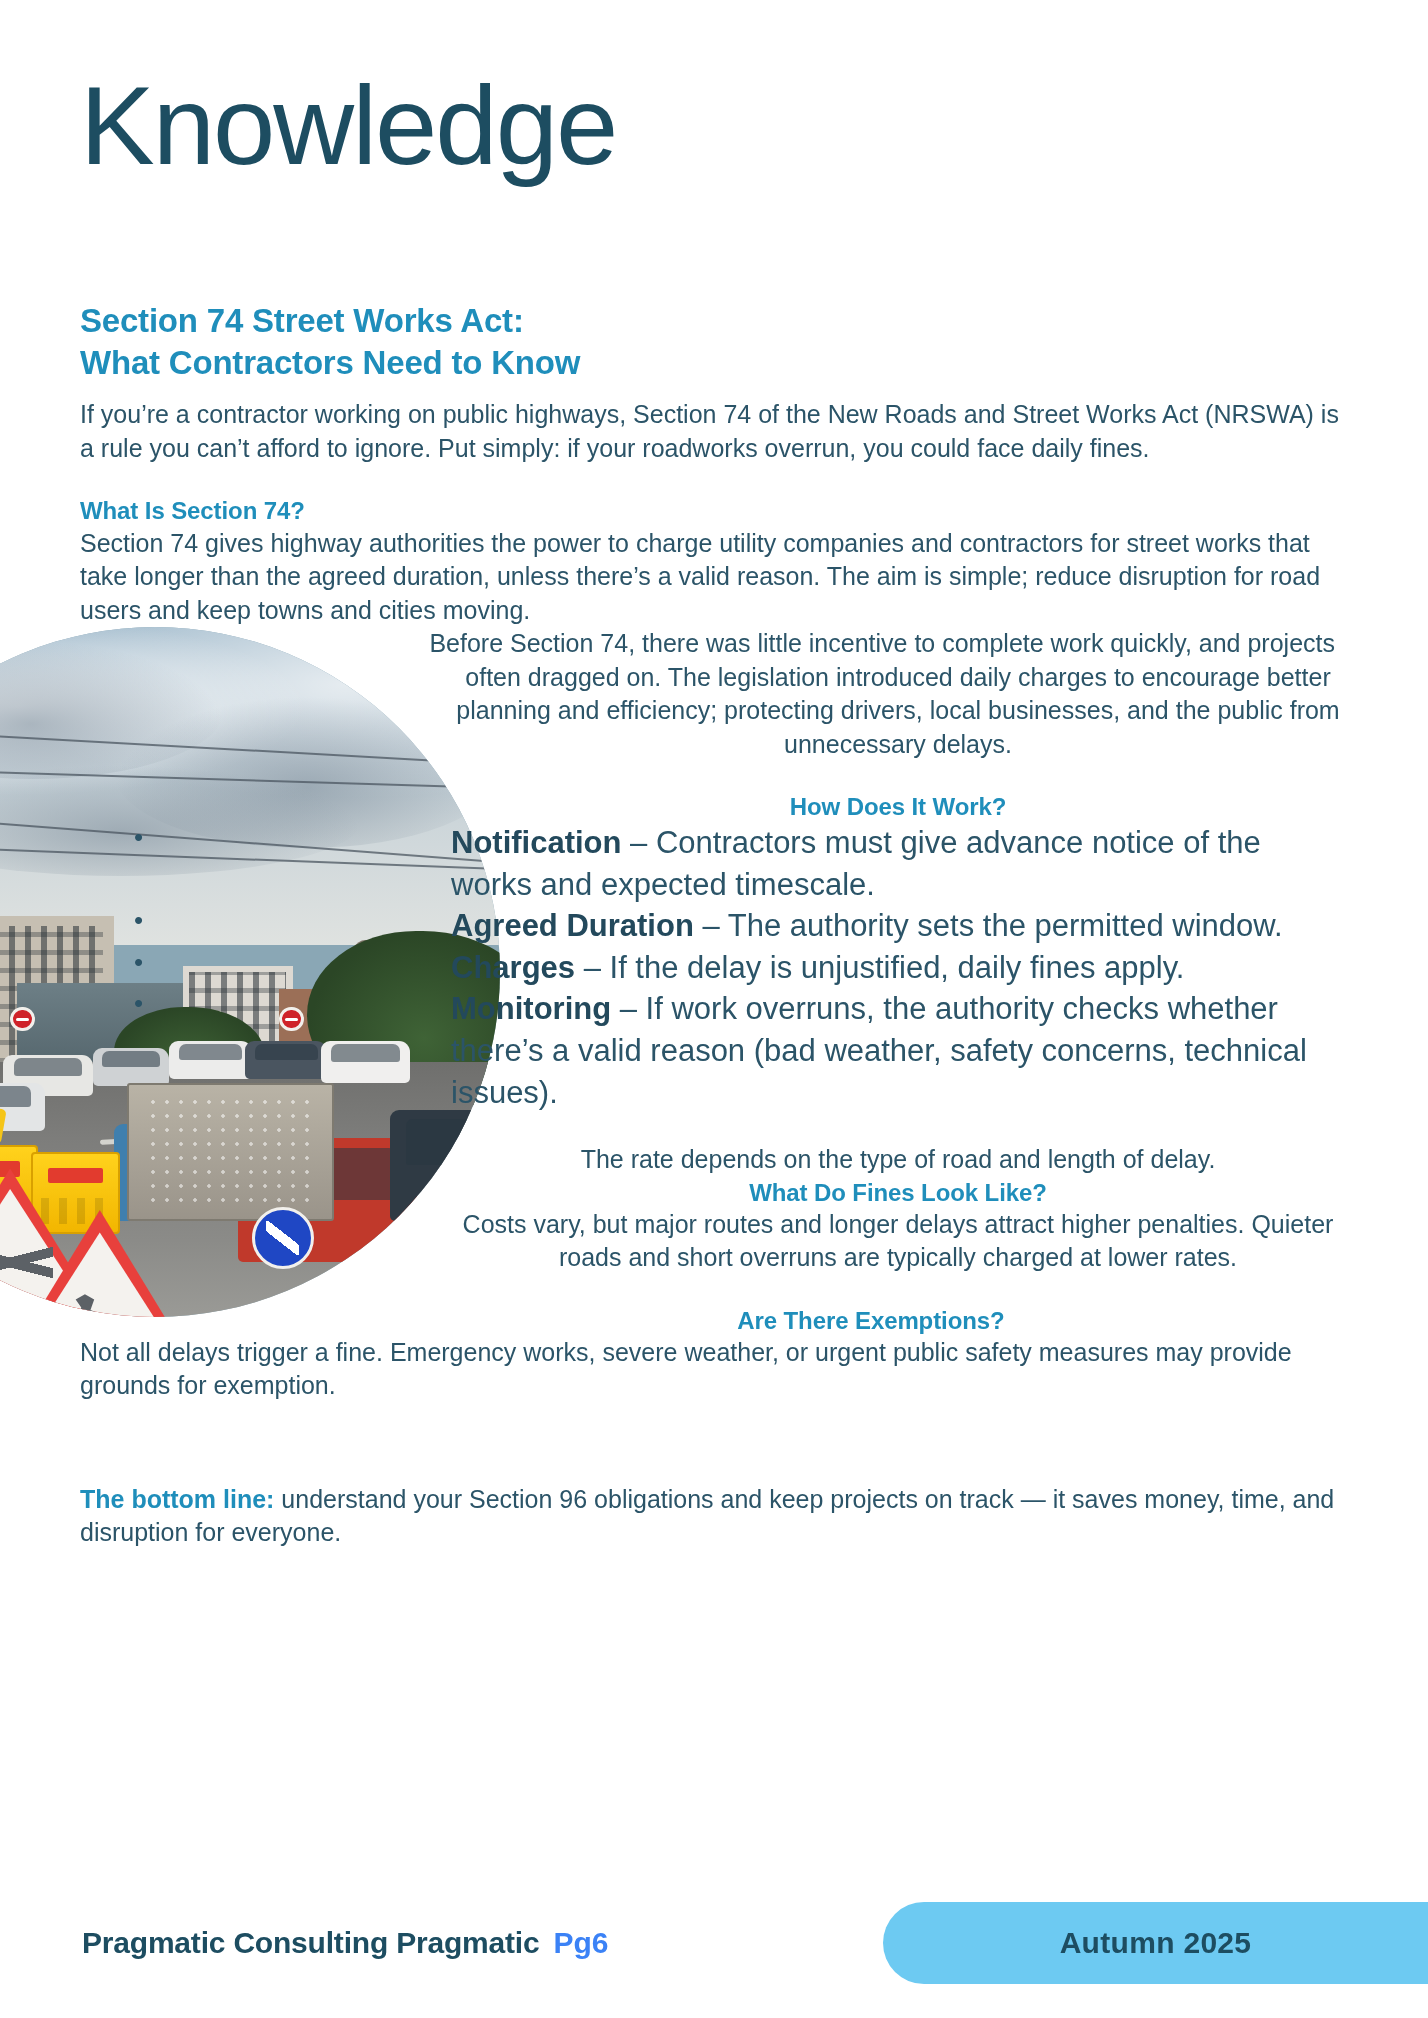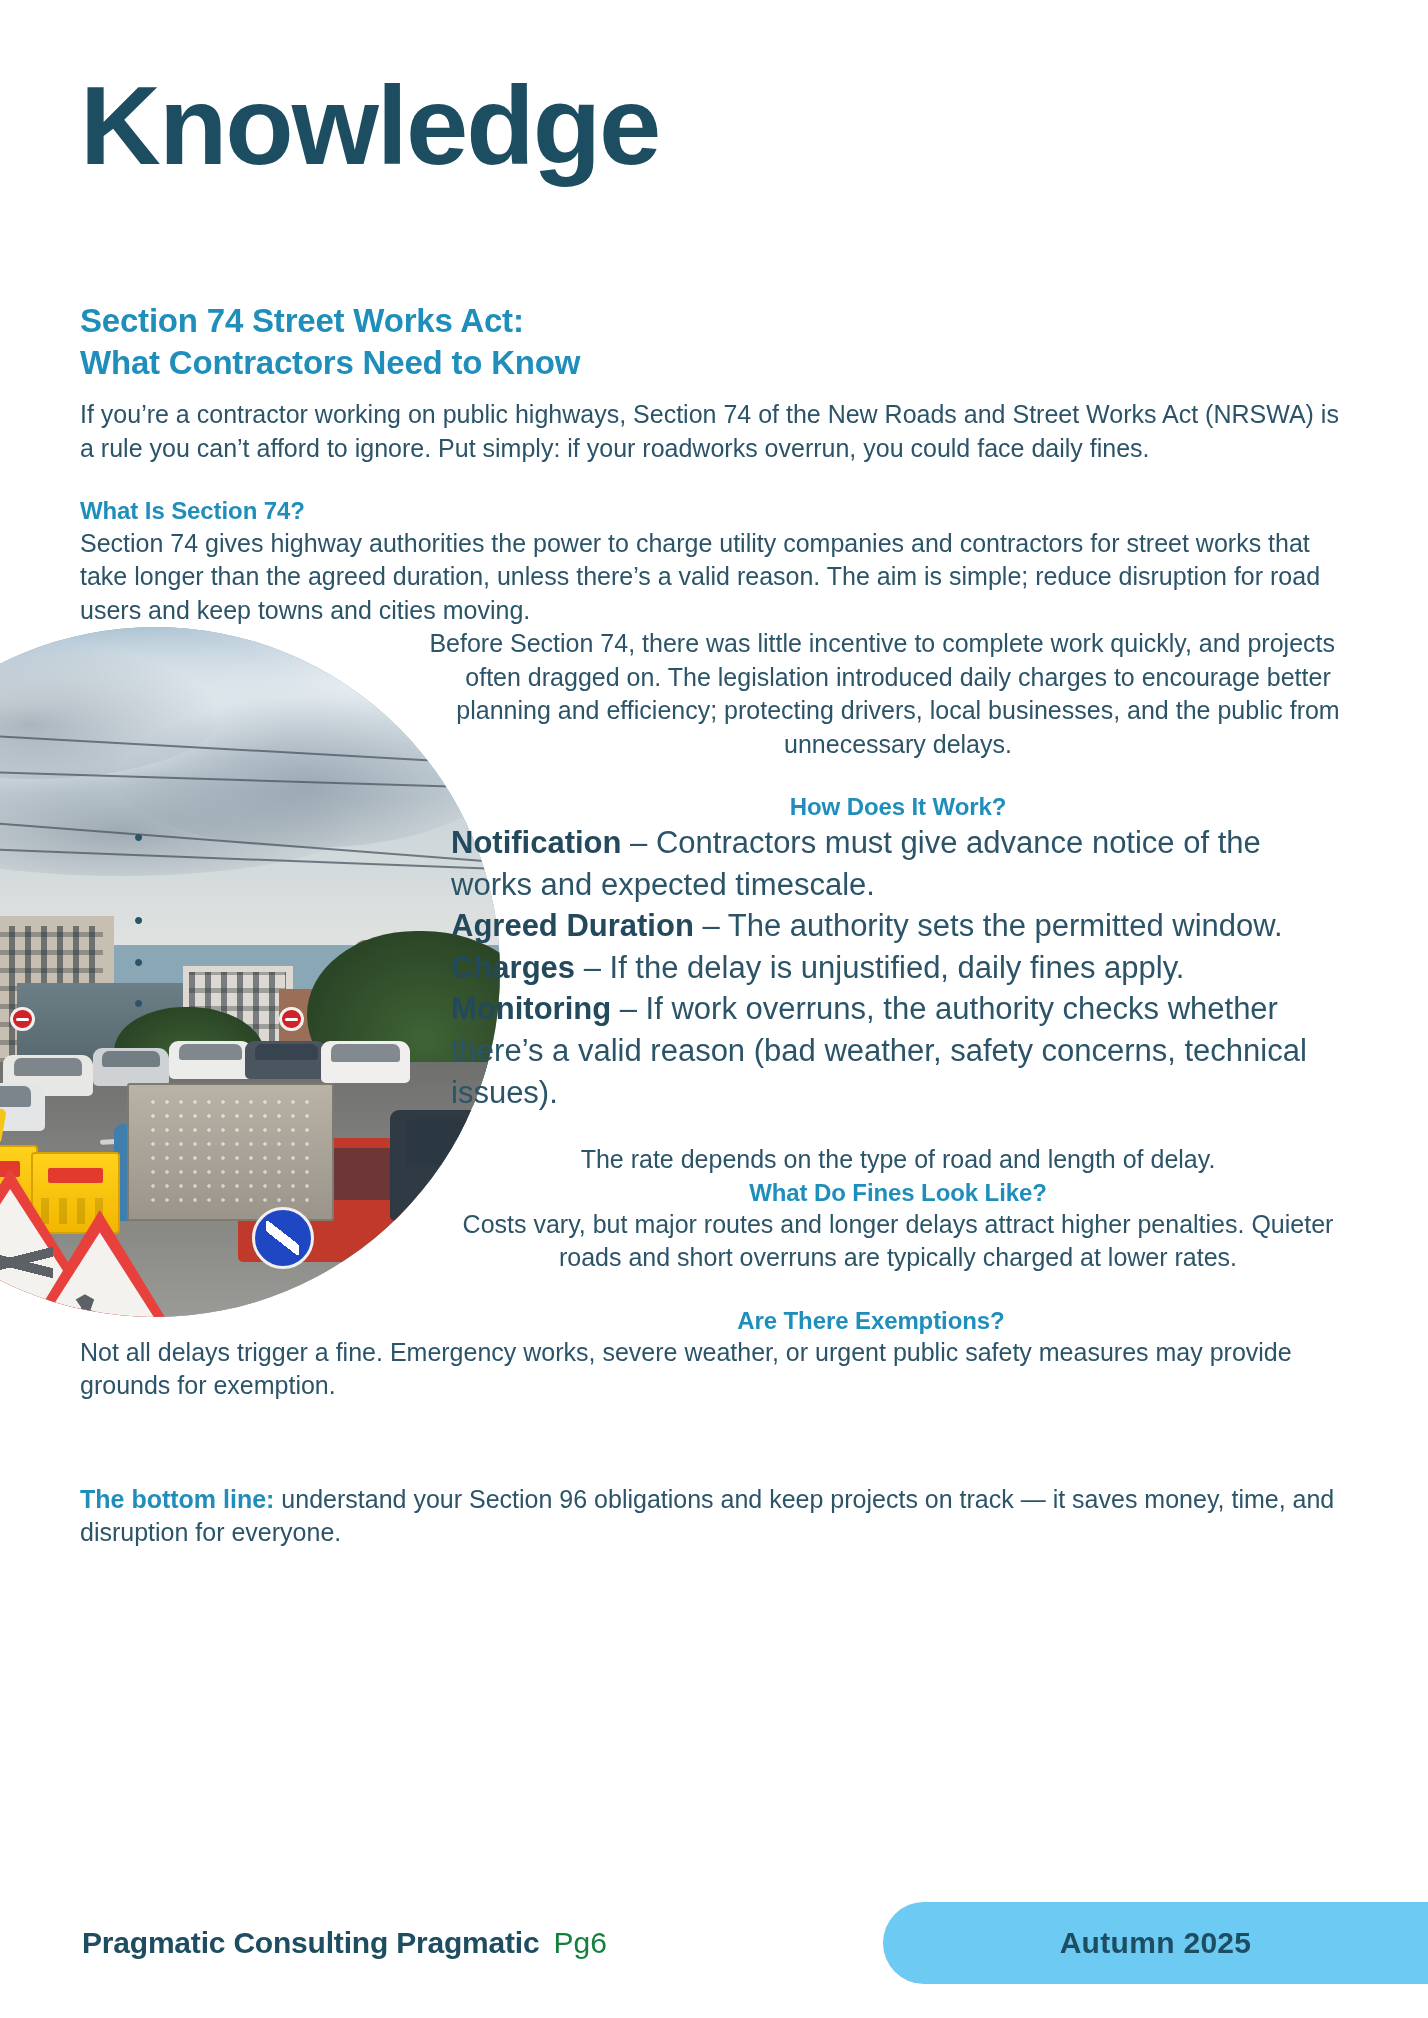--- a/index.html
+++ b/index.html
@@ -21,21 +21,21 @@
   }
 
   
   .masthead {
     position: absolute;
     left: 80px;
     top: 70px;
     width: 1300px;
     font-size: 112px;
     line-height: 1.0;
-    font-weight: bold;
+    font-weight: normal;
     letter-spacing: -2px;
     color: #1d4d61;
   }
 
   
   .article {
     position: absolute;
     left: 80px;
     top: 300px;
     width: 1265px;
@@ -267,22 +267,22 @@
     gap: 14px;
   }
   .footer-title {
     font-size: 30px;
     font-weight: bold;
     color: #1d4d61;
     letter-spacing: -.2px;
   }
   .footer-page {
     font-size: 30px;
-    font-weight: normal;
-    color: #15803d;
+    font-weight: bold;
+    color: #3b82f6;
   }
 
   
   ul.bullets {
     margin: 0;
     padding: 0 0 0 46px;
     list-style: none;
   }
   ul.bullets li {
     position: relative;

